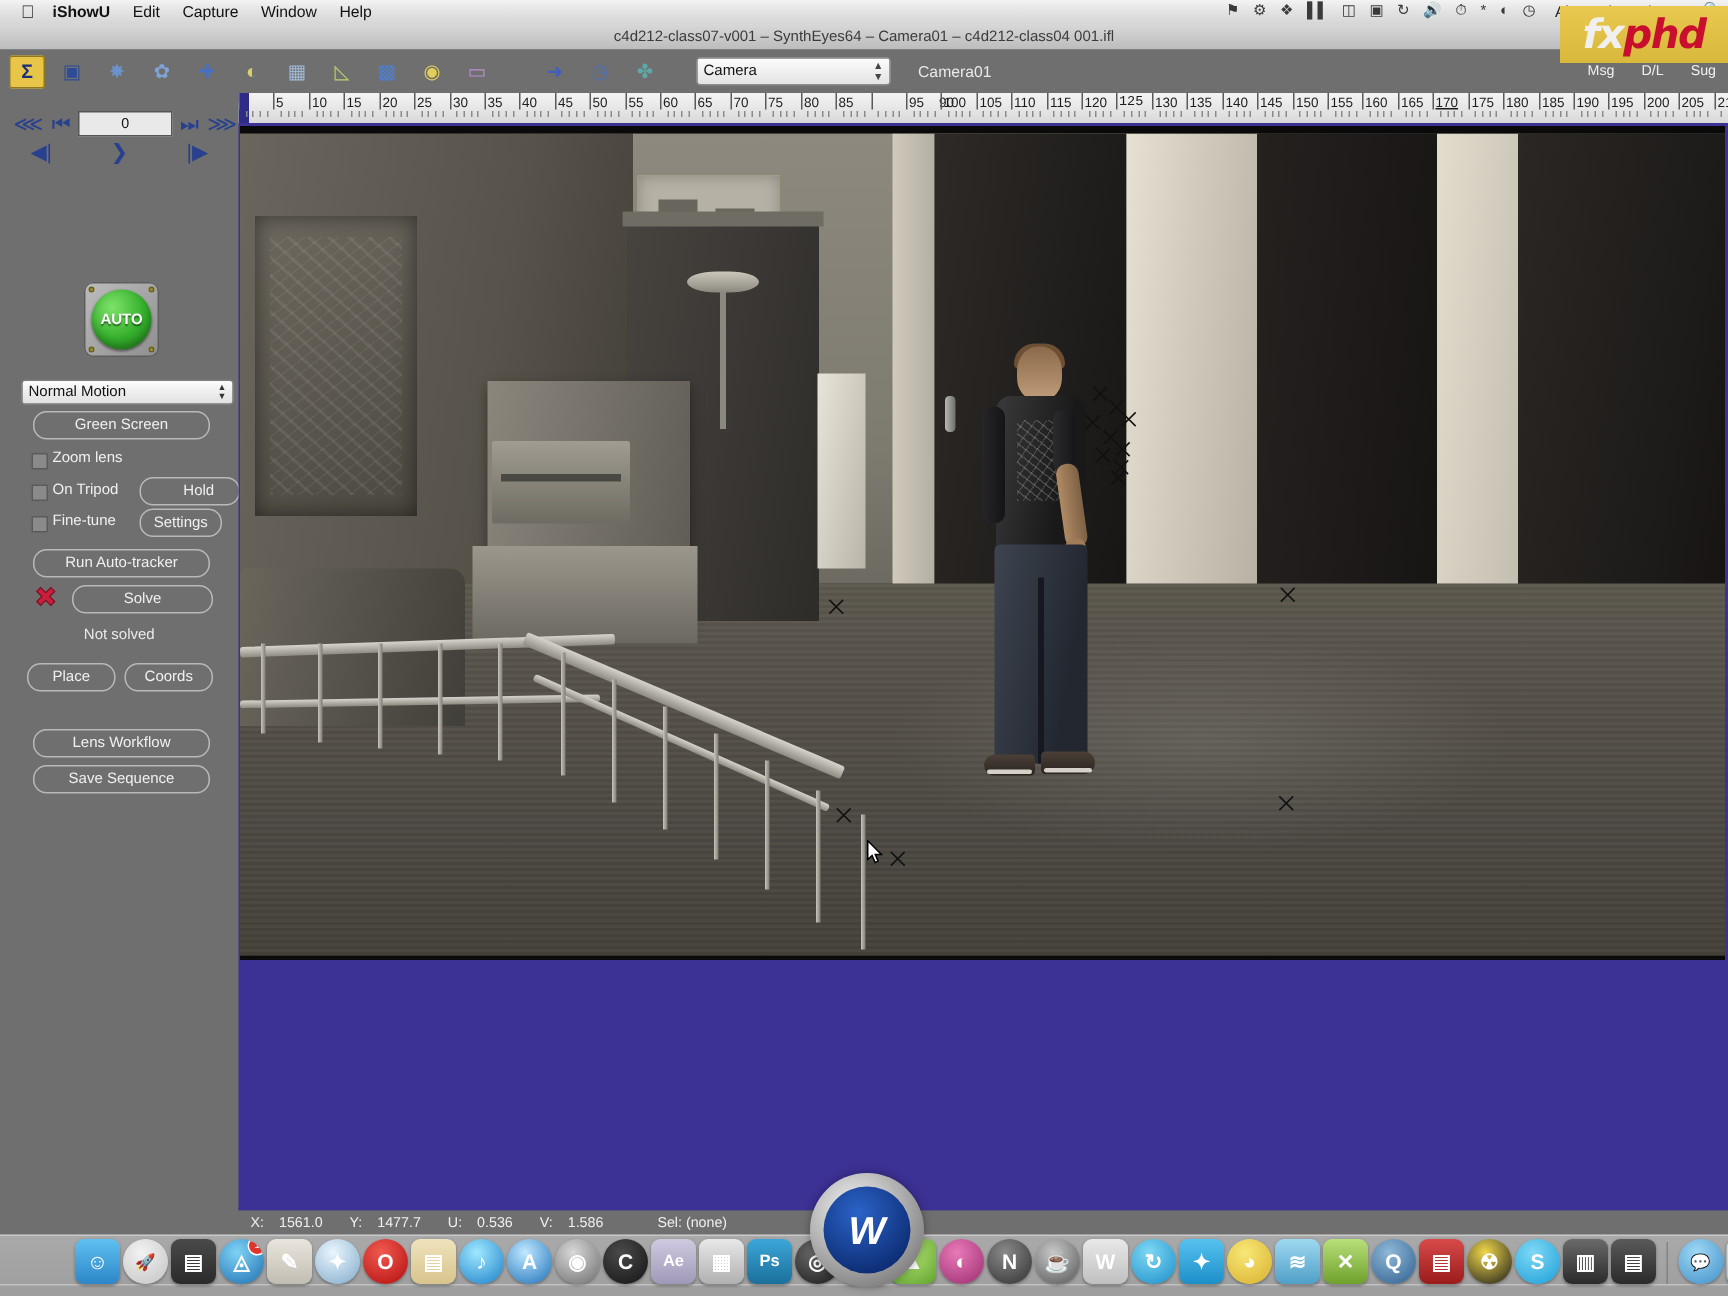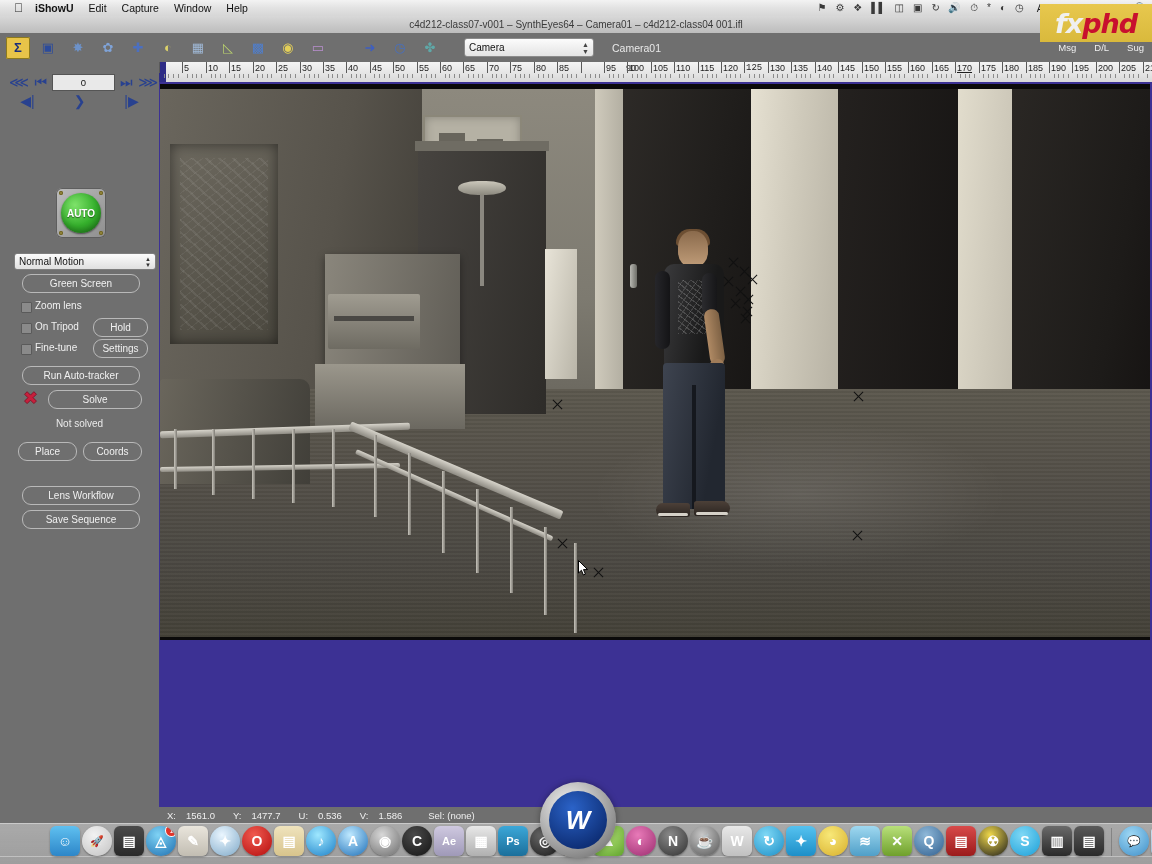--- a/index.html
+++ b/index.html
@@ -327,21 +327,21 @@
 
     <div class="pbtn" style="left:22px;top:212px;width:116px;">
       <span>Green Screen</span>
     </div>
 
     <div class="chk" style="left:21px;top:240px;"></div>
     <div class="chklbl" style="left:35px;top:238px;">Zoom lens</div>
 
     <div class="chk" style="left:21px;top:261px;"></div>
     <div class="chklbl" style="left:35px;top:259px;">On Tripod</div>
-    <div class="pbtn" style="left:93px;top:256px;width:53px;">
+    <div class="pbtn" style="left:93px;top:256px;width:53px;padding-left:12px;">
       <span>Hold</span>
     </div>
 
     <div class="chk" style="left:21px;top:282px;"></div>
     <div class="chklbl" style="left:35px;top:280px;">Fine-tune</div>
     <div class="pbtn" style="left:93px;top:277px;width:53px;">
       <span>Settings</span>
     </div>
 
     <div class="pbtn" style="left:22px;top:304px;width:116px;">
@@ -726,21 +726,21 @@
   <div class="sbPurpleTop"></div>
   <div class="statusbar">
     <span class="lbl">X:</span>
     <span class="val">1561.0</span>
     <span class="lbl" style="margin-left:18px;">Y:</span>
     <span class="val">1477.7</span>
     <span class="lbl" style="margin-left:18px;">U:</span>
     <span class="val">0.536</span>
     <span class="lbl" style="margin-left:18px;">V:</span>
     <span class="val">1.586</span>
-    <span class="val" style="margin-left:26px;">Sel: (none)</span>
+    <span class="val" style="margin-left:36px;">Sel: (none)</span>
   </div>
 
   <div class="dockarea">
     <div class="dockshelf"></div>
     <div class="dock" id="dock">
         <div class="dk" style="background: linear-gradient(rgb(95, 192, 240), rgb(45, 134, 200)); font-size: 14px;">☺</div>
         <div class="dk round" style="background: radial-gradient(circle at 40% 30%, rgb(242, 242, 242), rgb(195, 195, 195)); font-size: 11px;">🚀</div>
         <div class="dk" style="background: linear-gradient(rgb(74, 74, 74), rgb(42, 42, 42)); font-size: 14px;">▤</div>
         <div class="dk round" style="background: radial-gradient(circle at 40% 30%, rgb(127, 211, 245), rgb(30, 111, 176)); font-size: 14px;">◬<div class="dkbadge">1</div></div>
         <div class="dk" style="background: linear-gradient(rgb(233, 229, 220), rgb(194, 189, 178)); font-size: 14px;">✎</div>

